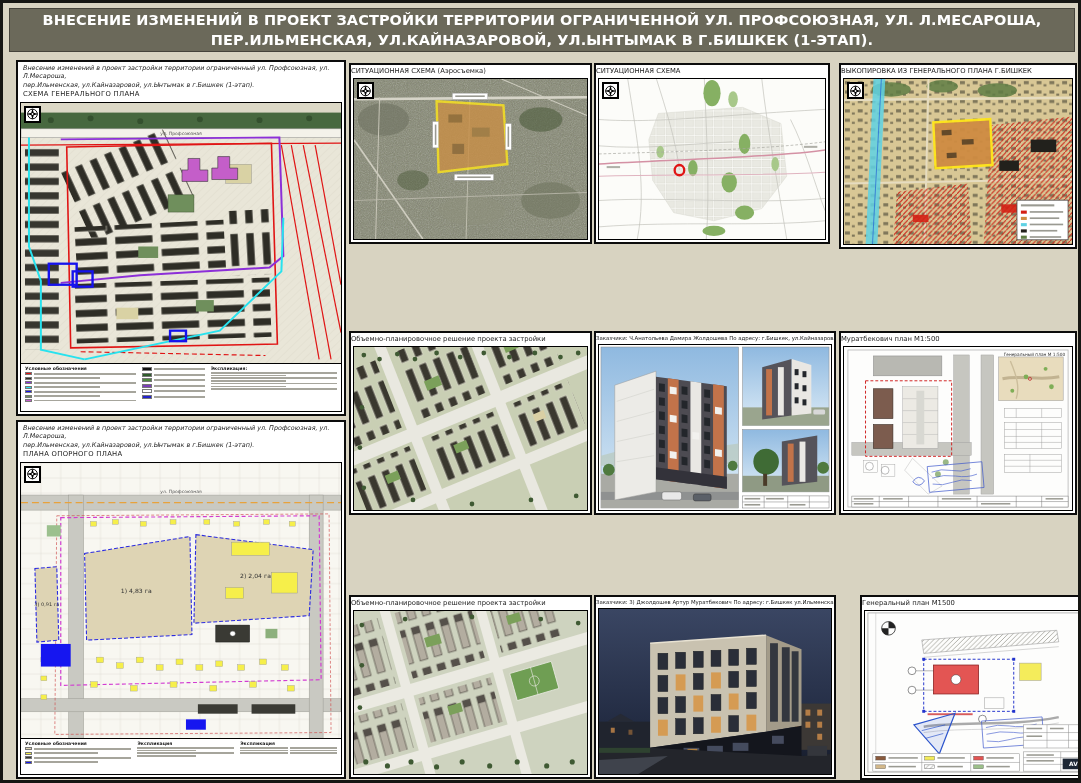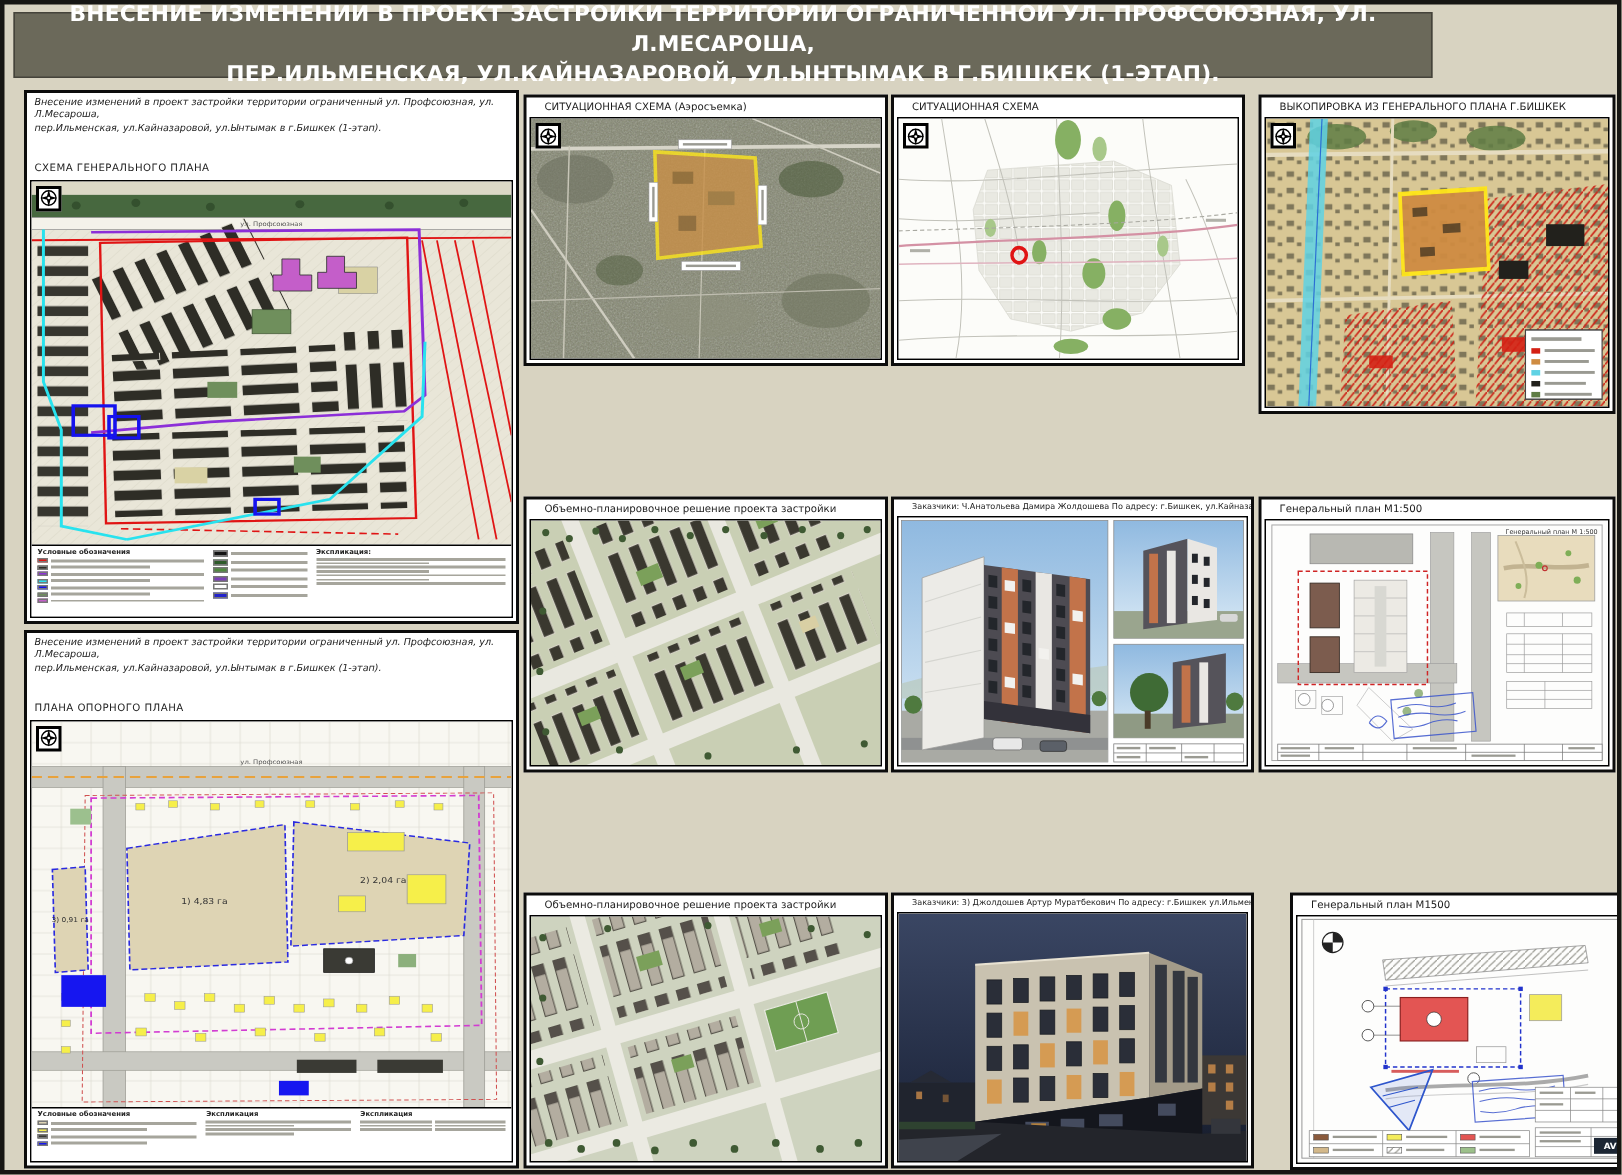--- a/index.html
+++ b/index.html
@@ -3,30 +3,30 @@
 <meta charset="utf-8">
 <style>
   html,body{margin:0;padding:0;background:#7a776c;}
   *{box-sizing:border-box;}
   .board{
     position:relative;width:1081px;height:783px;
     background:#d8d3c1;border:3px solid #161613;outline:1px solid #8a877a;
     font-family:"DejaVu Sans",sans-serif;overflow:hidden;
   }
   .title-bar{
-    position:absolute;left:6px;top:5px;width:946px;height:44px;
+    position:absolute;left:6px;top:5px;width:1066px;height:44px;
     background:#6b695a;border:1px solid #45433a;color:#ffffff;
     display:flex;flex-direction:column;justify-content:center;align-items:center;
     font-weight:bold;font-size:14.5px;line-height:1.4;text-align:center;letter-spacing:.1px;
   }
   .panel{position:absolute;background:#ffffff;border:2px solid #0c0c0c;display:flex;flex-direction:column;}
-  .ptitle{flex:0 0 auto;font-size:6.8px;color:#1c1c1c;padding:2px 12px 1px;white-space:nowrap;overflow:hidden;}
+  .ptitle{flex:0 0 auto;font-size:6.8px;color:#1c1c1c;padding:2px 0 1px;white-space:nowrap;overflow:hidden;}
   .ptitle.tiny{font-size:5.4px;}
   .bigheader{flex:0 0 auto;font-size:6.4px;font-style:italic;color:#222;padding:2px 5px 1px;line-height:1.3;}
-  .bigheader .l3{font-style:normal;font-size:6.8px;margin-top:19px;letter-spacing:.3px;}
+  .bigheader .l3{font-style:normal;font-size:6.8px;margin-top:1px;letter-spacing:.3px;}
   .pbody{flex:1 1 auto;position:relative;margin:2px;border:1.5px solid #000;overflow:hidden;background:#fff;display:flex;flex-direction:column;}
   .pbody svg{display:block;width:100%;flex:1 1 auto;}
   .compass{
     position:absolute;top:3px;left:3px;width:17px;height:17px;background:#ffffff;
     border:2px solid #000;z-index:5;display:flex;align-items:center;justify-content:center;
   }
   .compass svg{width:12px;height:12px;}
   
   .legend{flex:0 0 auto;border-top:1.2px solid #000;background:#fff;display:flex;gap:6px;padding:2px 4px;}
   .lgcol{flex:1;}
@@ -450,21 +450,21 @@
         <path d="M0,74 C70,72 170,70 236,62" fill="none" stroke="#a8a8a0" stroke-width="0.7" stroke-dasharray="3,2"></path>
 
         <circle cx="84" cy="90" r="5" fill="none" stroke="#e01414" stroke-width="2.4"></circle>
 
         <rect x="8" y="86" width="14" height="2" fill="#b0b0a8"></rect>
         <rect x="214" y="66" width="14" height="2" fill="#b0b0a8"></rect>
       </svg>
     </div>
   </section>
 
-  <section class="panel" style="left:836px;top:60px;width:238px;height:213px;">
+  <section class="panel" style="left:836px;top:60px;width:238px;height:186px;">
     <div class="ptitle">ВЫКОПИРОВКА ИЗ ГЕНЕРАЛЬНОГО ПЛАНА Г.БИШКЕК</div>
     <div class="pbody">
       <div class="compass">
         <svg viewBox="0 0 20 20">
             <circle cx="10" cy="10" r="8" fill="none" stroke="#000" stroke-width="1.6"></circle>
             <polygon points="10,0.5 12,8 19.5,10 12,12 10,19.5 8,12 0.5,10 8,8" fill="#000"></polygon>
             <circle cx="10" cy="10" r="1.5" fill="#fff"></circle>
           </svg>
       </div>
       <svg viewBox="0 0 232 158" preserveAspectRatio="none">
@@ -674,21 +674,21 @@
         </g>
         <rect x="148" y="152" width="16" height="1.6" fill="#9a9a92"></rect>
           <rect x="170" y="152" width="18" height="1.6" fill="#9a9a92"></rect>
         <rect x="148" y="158" width="16" height="1.6" fill="#9a9a92"></rect>
           <rect x="194" y="158" width="16" height="1.6" fill="#9a9a92"></rect>
       </svg>
     </div>
   </section>
 
   <section class="panel" style="left:836px;top:328px;width:238px;height:184px;">
-    <div class="ptitle">Генеральный план М1:500</div>
+    <div class="ptitle">Муратбекович план М1:500</div>
     <div class="pbody">
       <svg viewBox="0 0 233 164" preserveAspectRatio="none">
         <rect width="233" height="164" fill="#fdfdfc"></rect>
         <rect x="4" y="3" width="225" height="158" fill="none" stroke="#aaa" stroke-width="0.7"></rect>
         <text x="226" y="9" font-size="4.4" fill="#333" text-anchor="end">Генеральный план М 1:500</text>
 
         <g>
           <rect x="112" y="8" width="16" height="140" fill="#c6c6c0" stroke="#999" stroke-width="0.4"></rect>
           <rect x="8" y="96" width="122" height="13" fill="#c6c6c0" stroke="#999" stroke-width="0.4"></rect>
           <rect x="140" y="8" width="13" height="140" fill="#c6c6c0" stroke="#999" stroke-width="0.4"></rect>

